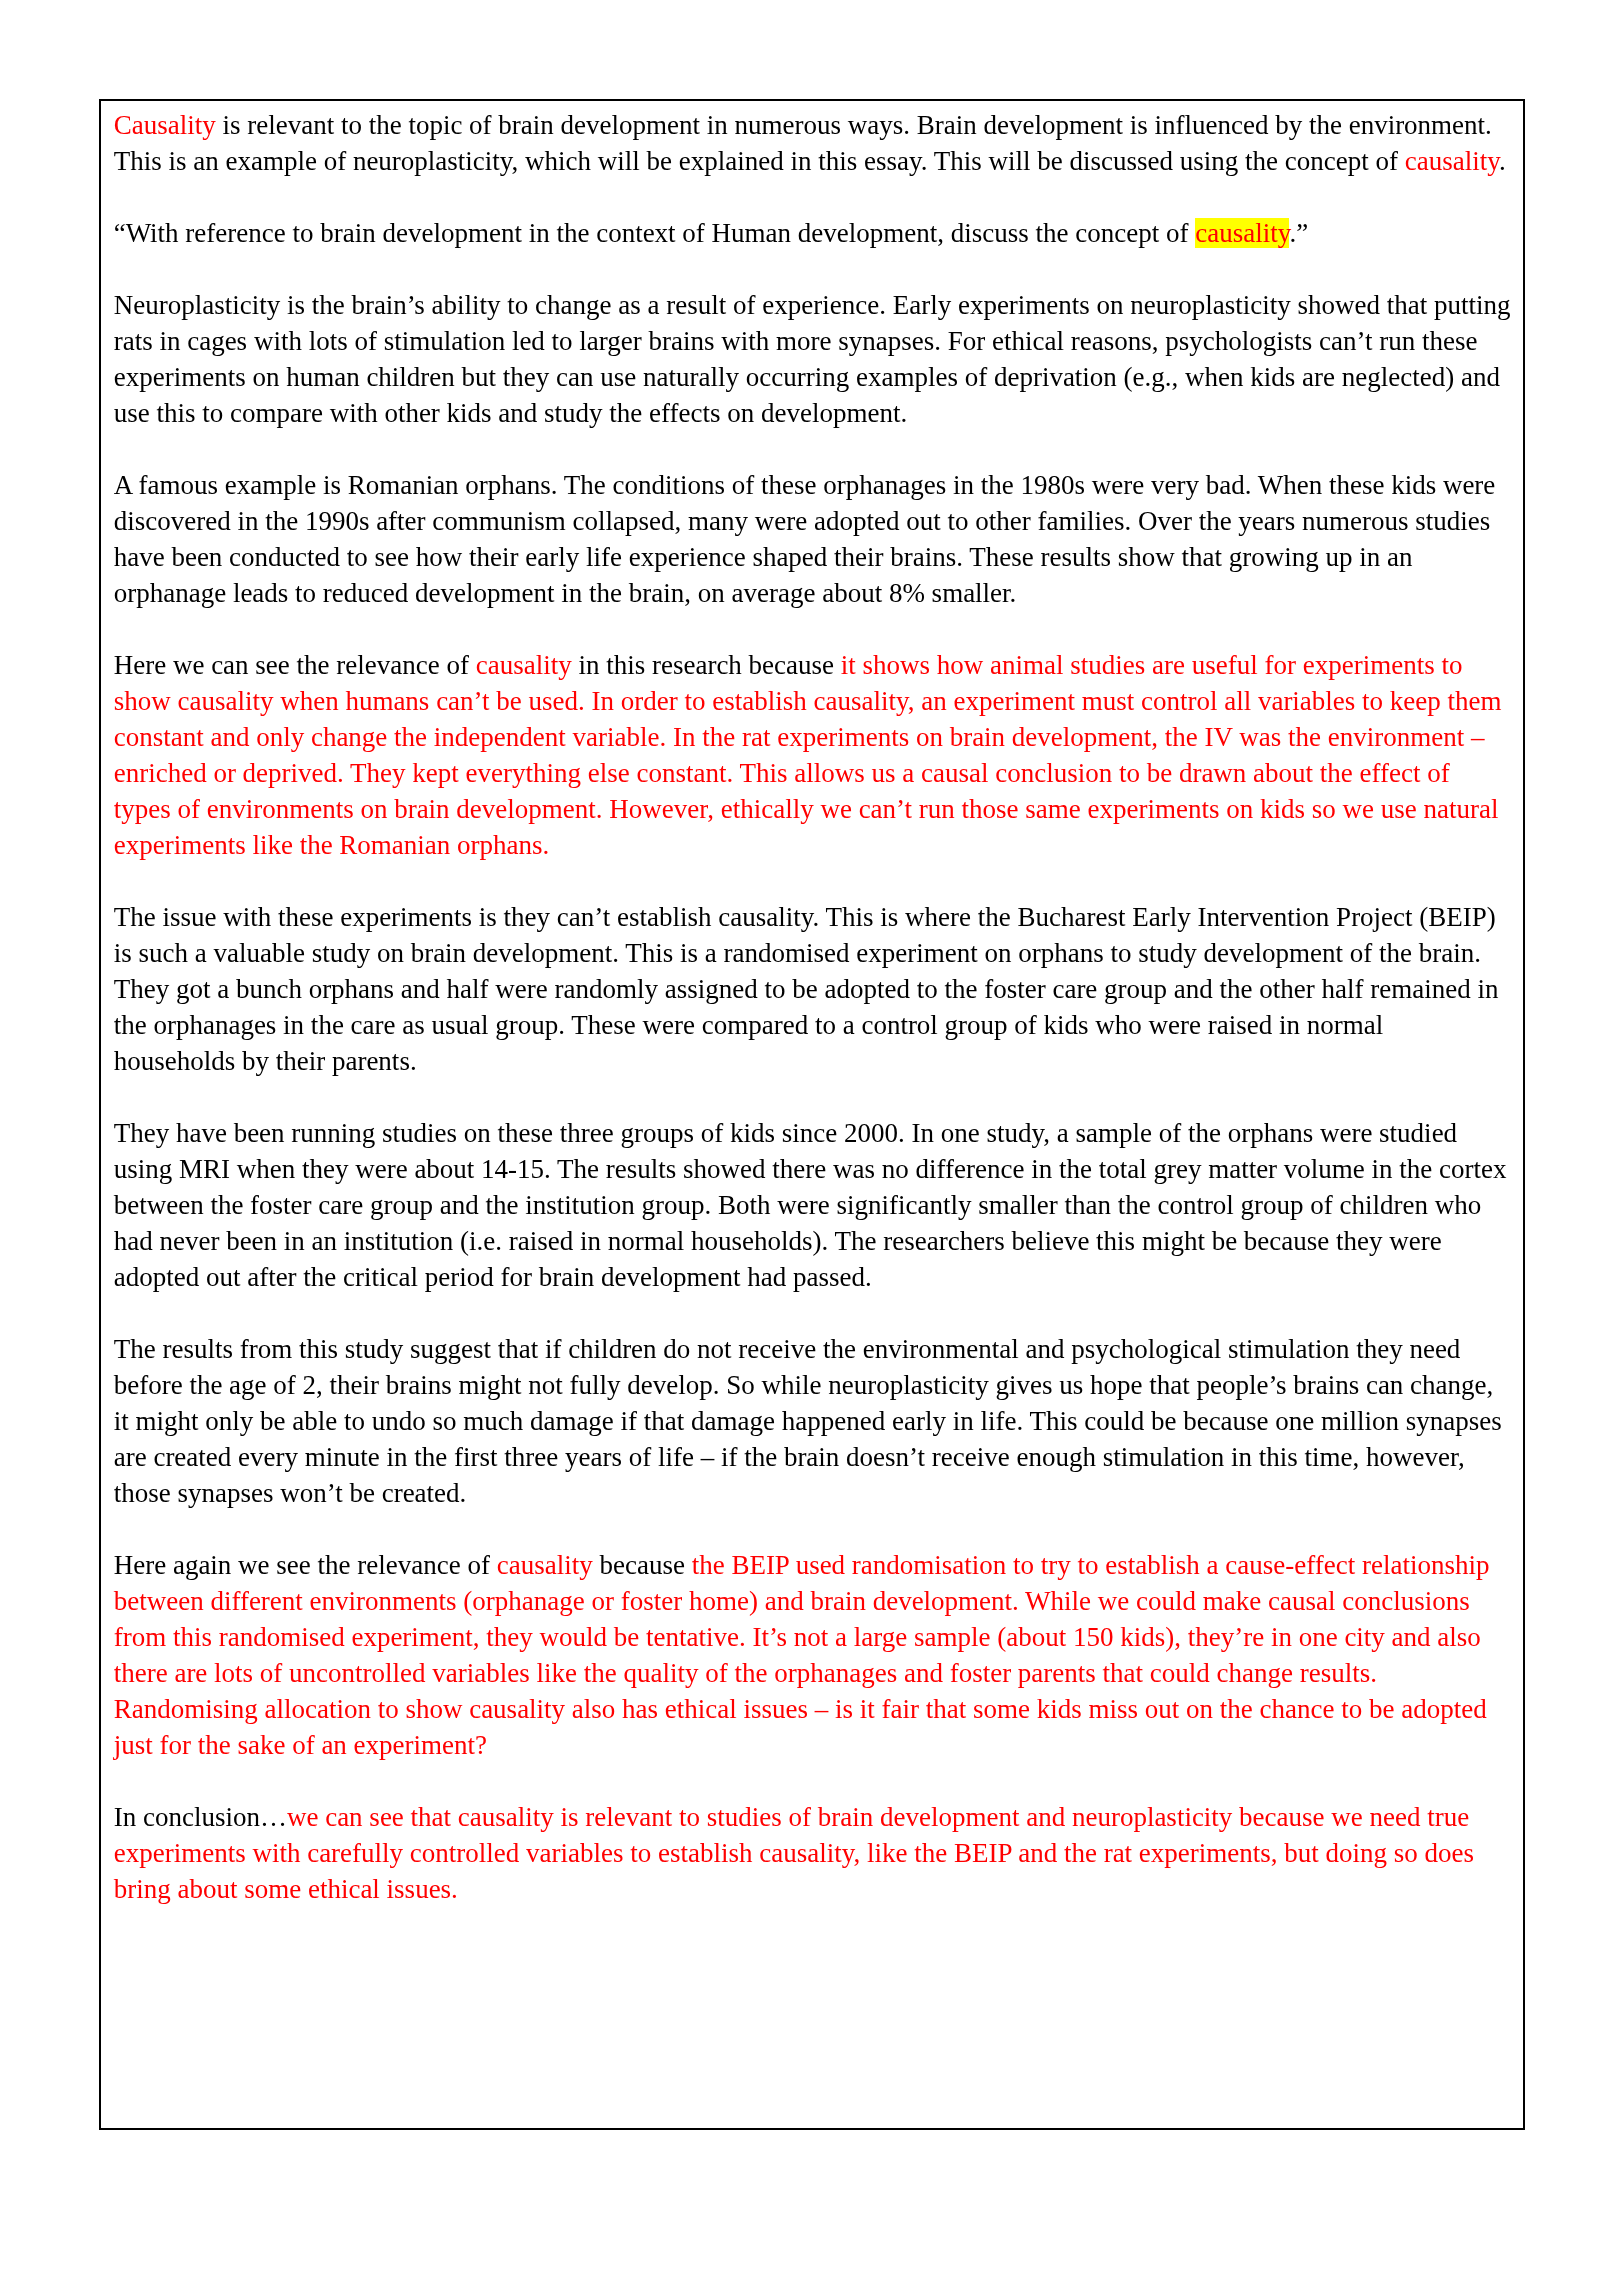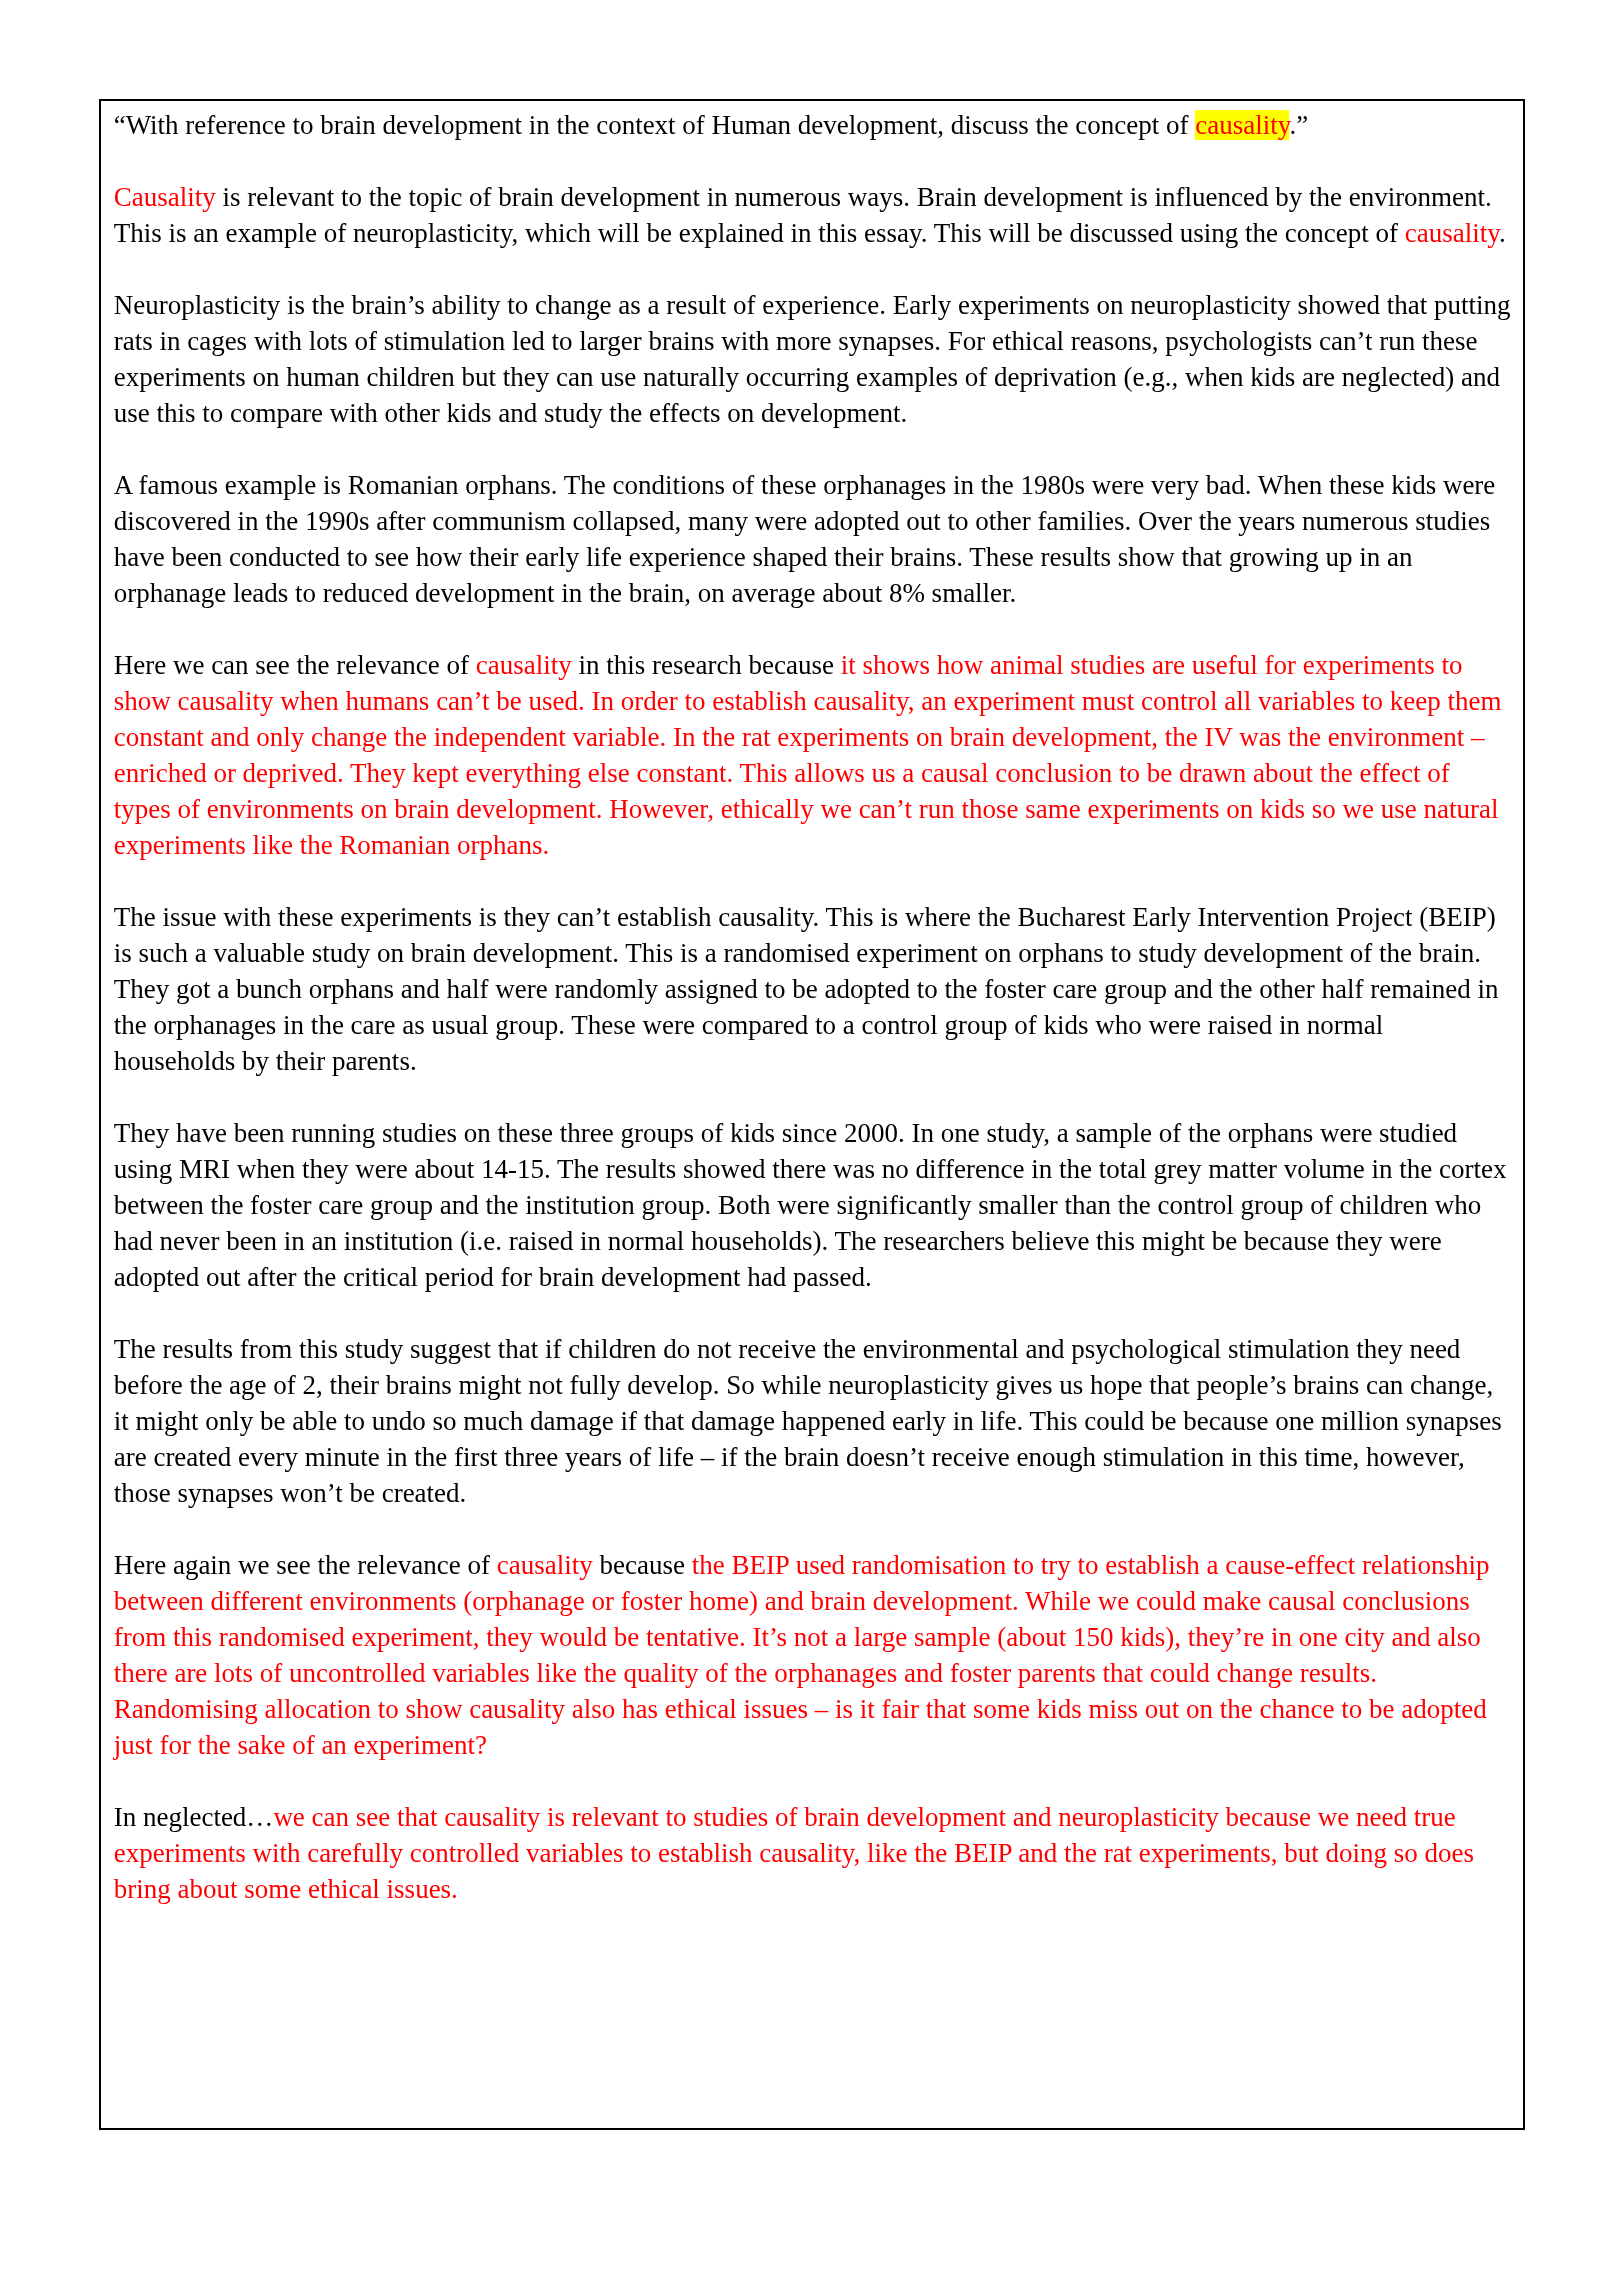--- a/index.html
+++ b/index.html
@@ -19,35 +19,35 @@
     color: #000000;
   }
   .para { margin: 0 0 36px 0; white-space: normal; }
   .red { color: #ff0000; }
   .hl { background: #ffff00; color: #ff0000; }
 </style>
 </head>
 <body>
 
 <div class="page-box">
-  <p class="para"><span>“With reference to brain development in the context of Human development, discuss the concept of </span><span class="hl">causality</span><span>.”</span></p>
-
   <p class="para">
     <span class="red">Causality</span><span> is relevant to the topic of brain development in numerous ways. Brain development is influenced by the environment. This is an example of neuroplasticity, which will be explained in this essay. This will be discussed using the concept of </span><span class="red">causality</span><span>.</span>
   </p>
+
+  <p class="para"><span>“With reference to brain development in the context of Human development, discuss the concept of </span><span class="hl">causality</span><span>.”</span></p>
 
   <p class="para"><span>Neuroplasticity is the brain’s ability to change as a result of experience. Early experiments on neuroplasticity showed that putting rats in cages with lots of stimulation led to larger brains with more synapses. For ethical reasons, psychologists can’t run these experiments on human children but they can use naturally occurring examples of deprivation (e.g., when kids are neglected) and use this to compare with other kids and study the effects on development.</span></p>
 
   <p class="para"><span>A famous example is Romanian orphans. The conditions of these orphanages in the 1980s were very bad. When these kids were discovered in the 1990s after communism collapsed, many were adopted out to other families. Over the years numerous studies have been conducted to see how their early life experience shaped their brains. These results show that growing up in an orphanage leads to reduced development in the brain, on average about 8% smaller.</span></p>
 
   <p class="para"><span>Here we can see the relevance of </span><span class="red">causality</span><span> in this research because </span><span class="red">it shows how animal studies are useful for experiments to show causality when humans can’t be used. In order to establish causality, an experiment must control all variables to keep them constant and only change the independent variable. In the rat experiments on brain development, the IV was the environment – enriched or deprived. They kept everything else constant. This allows us a causal conclusion to be drawn about the effect of types of environments on brain development. However, ethically we can’t run those same experiments on kids so we use natural experiments like the Romanian orphans.</span></p>
 
   <p class="para"><span>The issue with these experiments is they can’t establish causality. This is where the Bucharest Early Intervention Project (BEIP) is such a valuable study on brain development. This is a randomised experiment on orphans to study development of the brain. They got a bunch orphans and half were randomly assigned to be adopted to the foster care group and the other half remained in the orphanages in the care as usual group. These were compared to a control group of kids who were raised in normal households by their parents.</span></p>
 
   <p class="para"><span>They have been running studies on these three groups of kids since 2000. In one study, a sample of the orphans were studied using MRI when they were about 14-15. The results showed there was no difference in the total grey matter volume in the cortex between the foster care group and the institution group. Both were significantly smaller than the control group of children who had never been in an institution (i.e. raised in normal households). The researchers believe this might be because they were adopted out after the critical period for brain development had passed.</span></p>
 
   <p class="para"><span>The results from this study suggest that if children do not receive the environmental and psychological stimulation they need before the age of 2, their brains might not fully develop. So while neuroplasticity gives us hope that people’s brains can change, it might only be able to undo so much damage if that damage happened early in life. This could be because one million synapses are created every minute in the first three years of life – if the brain doesn’t receive enough stimulation in this time, however, those synapses won’t be created.</span></p>
 
   <p class="para"><span>Here again we see the relevance of </span><span class="red">causality</span><span> because </span><span class="red">the BEIP used randomisation to try to establish a cause-effect relationship between different environments (orphanage or foster home) and brain development. While we could make causal conclusions from this randomised experiment, they would be tentative. It’s not a large sample (about 150 kids), they’re in one city and also there are lots of uncontrolled variables like the quality of the orphanages and foster parents that could change results. Randomising allocation to show causality also has ethical issues – is it fair that some kids miss out on the chance to be adopted just for the sake of an experiment?</span></p>
 
-  <p class="para"><span>In neglected…</span><span class="red">we can see that causality is relevant to studies of brain development and neuroplasticity because we need true experiments with carefully controlled variables to establish causality, like the BEIP and the rat experiments, but doing so does bring about some ethical issues.</span></p>
+  <p class="para"><span>In conclusion…</span><span class="red">we can see that causality is relevant to studies of brain development and neuroplasticity because we need true experiments with carefully controlled variables to establish causality, like the BEIP and the rat experiments, but doing so does bring about some ethical issues.</span></p>
 </div>
 
 
 </body></html>

